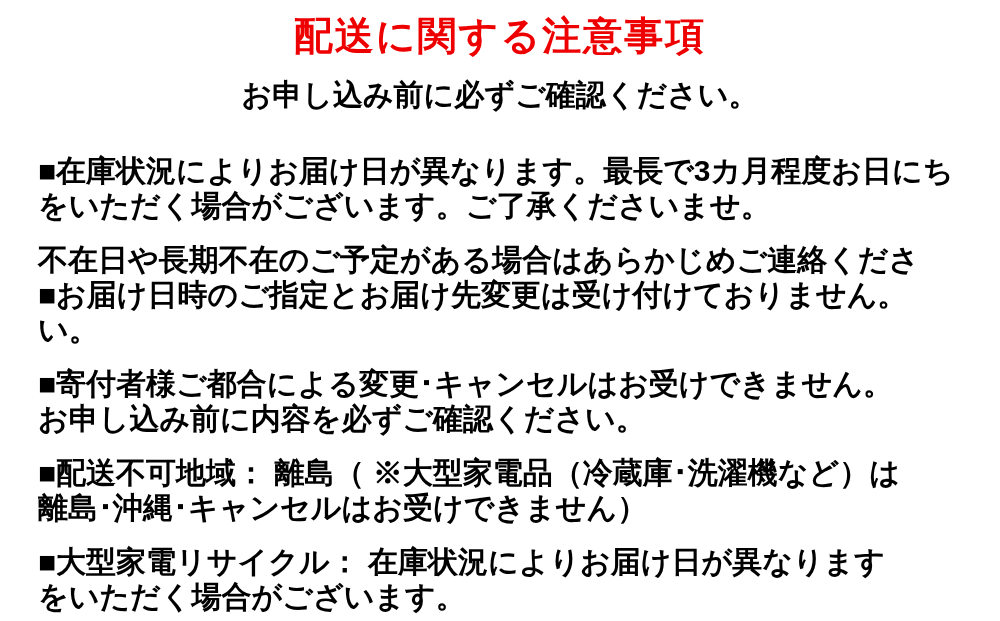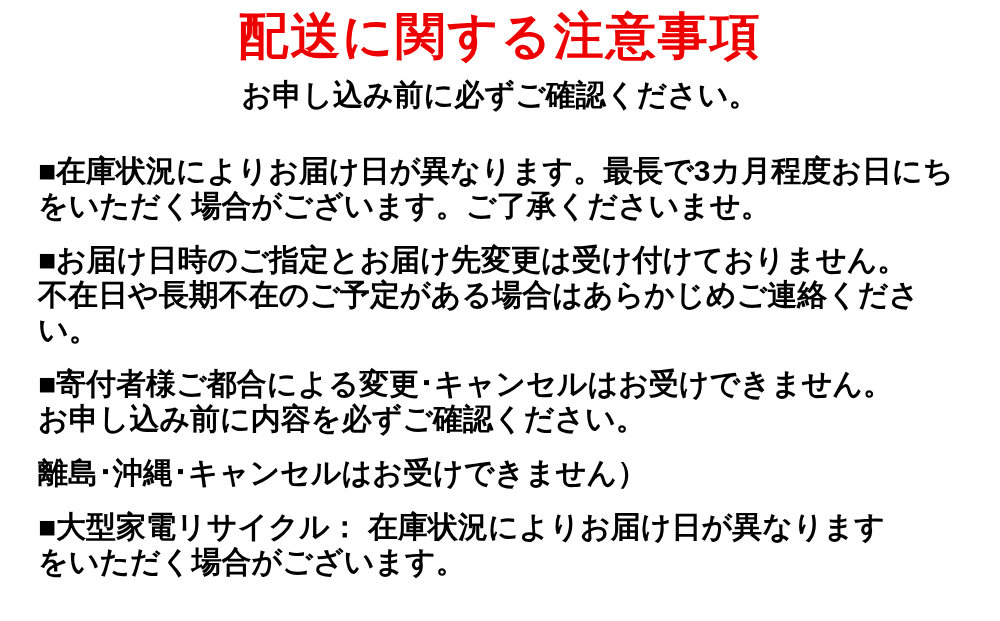--- a/index.html
+++ b/index.html
@@ -15,21 +15,21 @@
     overflow: hidden;
     font-family: "Liberation Sans", sans-serif;
     color: #000000;
   }
   .header {
     padding-top: 8px;
     text-align: center;
   }
   .title {
     margin: 0;
-    font-size: 50px;
+    font-size: 39px;
     line-height: 56px;
     font-weight: bold;
     letter-spacing: 2px;
     color: #ee0000;
   }
   .subtitle {
     margin: 13px;
     font-size: 30px;
     line-height: 36px;
     font-weight: bold;
@@ -63,31 +63,32 @@
   </div>
 
   <div class="notices">
 
     <div class="notice">
       <div class="notice-line">■在庫状況によりお届け日が異なります。最長で3カ月程度お日にち</div>
       <div class="notice-line">をいただく場合がございます。ご了承くださいませ。</div>
     </div>
 
     <div class="notice">
+      <div class="notice-line">不在日や長期不在のご予定がある場合はあらかじめご連絡くださ</div>
       <div class="notice-line">■お届け日時のご指定とお届け先変更は受け付けておりません。</div>
-      <div class="notice-line">不在日や長期不在のご予定がある場合はあらかじめご連絡くださ</div>
       <div class="notice-line">い。</div>
     </div>
 
     <div class="notice">
       <div class="notice-line">■寄付者様ご都合による変更･キャンセルはお受けできません。</div>
       <div class="notice-line">お申し込み前に内容を必ずご確認ください。</div>
     </div>
 
     <div class="notice">
+      <div class="notice-line">■配送不可地域： 離島（ ※大型家電品（冷蔵庫･洗濯機など）は</div>
       <div class="notice-line">離島･沖縄･キャンセルはお受けできません）</div>
     </div>
 
     <div class="notice">
       <div class="notice-line">■大型家電リサイクル： 在庫状況によりお届け日が異なります</div>
       <div class="notice-line">をいただく場合がございます。</div>
     </div>
 
   </div>
 

